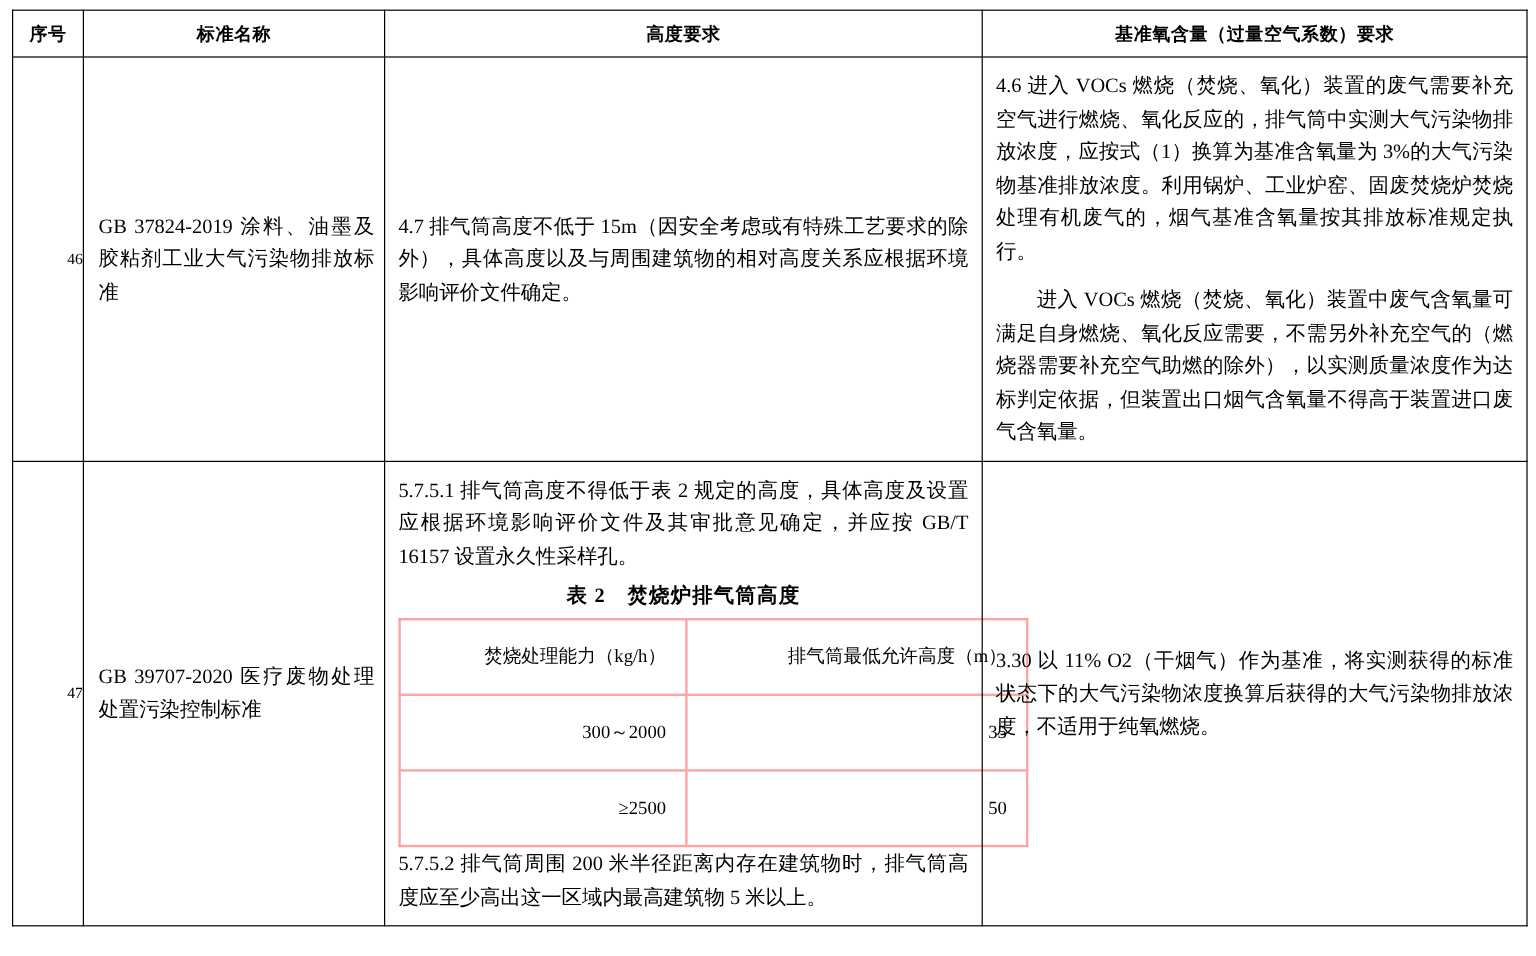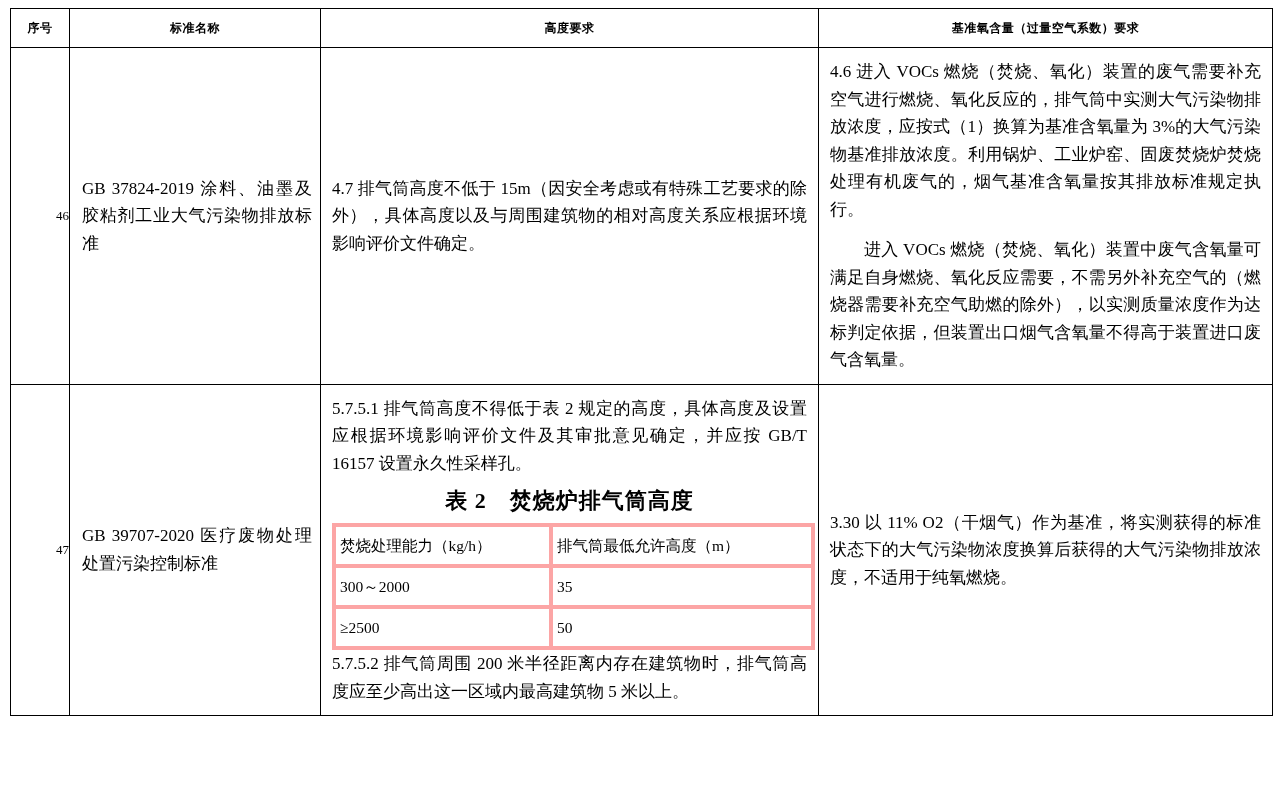--- a/index.html
+++ b/index.html
@@ -27,21 +27,21 @@
     table-layout: fixed;
   }
   table.main > thead > tr > th,
   table.main > tbody > tr > td {
     border: 1px solid #000000;
     vertical-align: middle;
     padding: 0;
   }
   table.main > thead > tr > th {
     font-weight: bold;
-    font-size: 12px;
+    font-size: 15px;
     text-align: center;
     height: 38px;
     letter-spacing: 0.5px;
   }
   .col-no { width: 58px; }
   .col-name { width: 250px; }
   .col-height { width: 497px; }
   .col-oxy { width: 453px; }
 
   td.cell-no {
@@ -62,36 +62,36 @@
   .indent {
     text-indent: 2em;
   }
   .para + .para { margin-top: 13px; }
   .middle-v { vertical-align: middle; }
   .top-v { vertical-align: top; }
 
   .subtable-title {
     text-align: center;
     font-weight: bold;
-    font-size: 22px;
+    font-size: 17px;
     margin: 6px 0 4px 0;
     letter-spacing: 1px;
   }
   table.sub {
     border-collapse: collapse;
     width: 455px;
     margin: 0 auto;
     table-layout: fixed;
   }
   table.sub th, table.sub td {
-    border: 4px solid #fca5a5;
-    text-align: left;
+    border: 2px solid #fca5a5;
+    text-align: right;
     font-size: 15.5px;
     height: 29px;
-    padding: 4px;
+    padding: 16px;
     font-weight: normal;
   }
   table.sub th { font-weight: normal; }
   .sub-c1 { width: 205px; }
   .sub-c2 { width: 250px; }
 </style>
 </head>
 <body>
 
 <div class="page">

